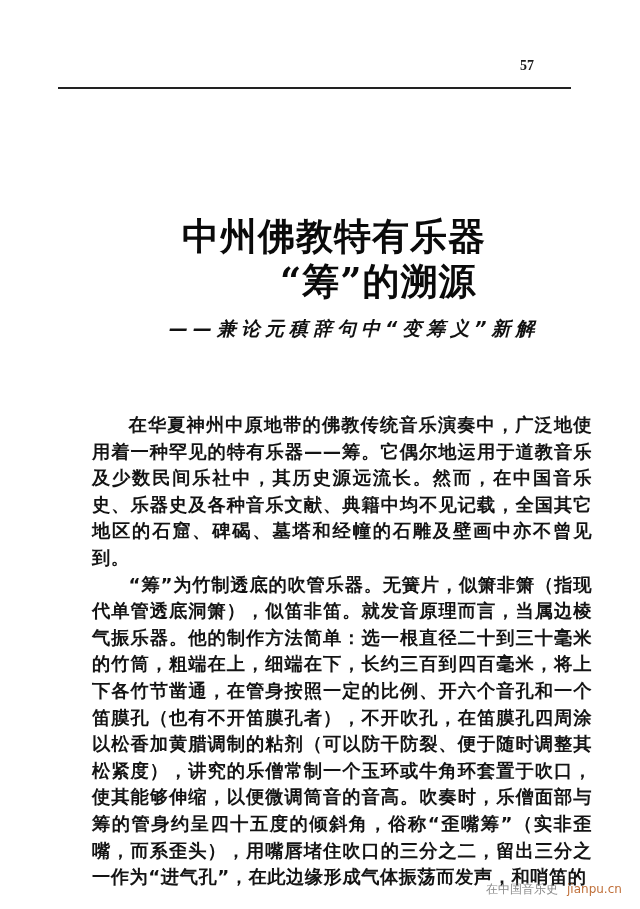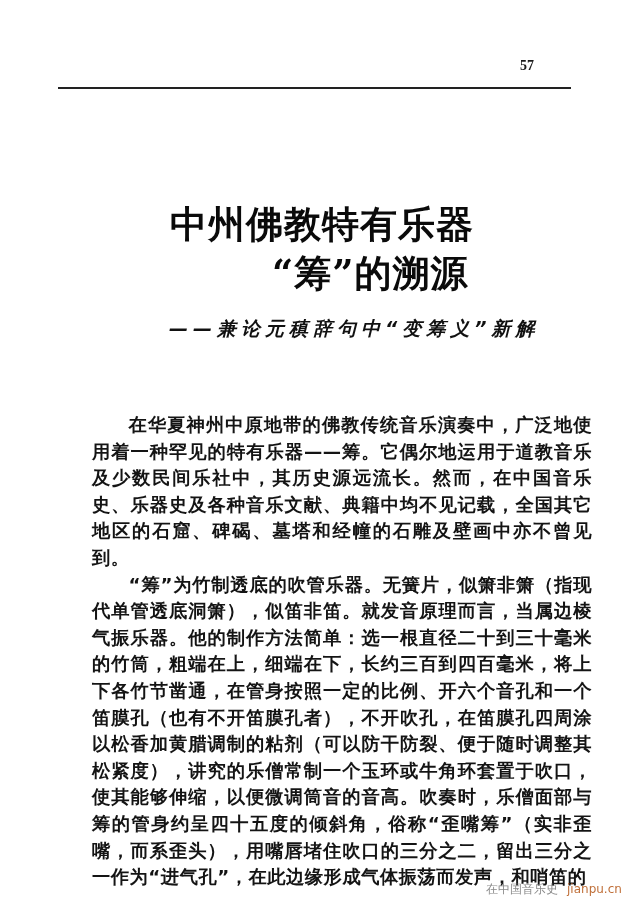--- a/index.html
+++ b/index.html
@@ -101,22 +101,22 @@
   </style>
 </head>
 <body>
 
 <div>
 
   <div class="page-number">57</div>
 
   <div class="header-rule"></div>
 
-  <h1 class="title-line1" style="margin:0;">中州佛教特有乐器</h1>
-  <h1 class="title-line2" style="margin:4px;">“筹”的溯源</h1>
+  <h1 class="title-line1" style="margin:12px;">中州佛教特有乐器</h1>
+  <h1 class="title-line2" style="margin:12px;">“筹”的溯源</h1>
 
   <div class="subtitle">——兼论元稹辞句中“变筹义”新解</div>
 
   <div class="body-text">
     <p class="para">在华夏神州中原地带的佛教传统音乐演奏中，广泛地使用着一种罕见的特有乐器——筹。它偶尔地运用于道教音乐及少数民间乐社中，其历史源远流长。然而，在中国音乐史、乐器史及各种音乐文献、典籍中均不见记载，全国其它地区的石窟、碑碣、墓塔和经幢的石雕及壁画中亦不曾见到。</p>
     <p class="para">“筹”为竹制透底的吹管乐器。无簧片，似箫非箫（指现代单管透底洞箫），似笛非笛。就发音原理而言，当属边棱气振乐器。他的制作方法简单：选一根直径二十到三十毫米的竹筒，粗端在上，细端在下，长约三百到四百毫米，将上下各竹节凿通，在管身按照一定的比例、开六个音孔和一个笛膜孔（也有不开笛膜孔者），不开吹孔，在笛膜孔四周涂以松香加黄腊调制的粘剂（可以防干防裂、便于随时调整其松紧度），讲究的乐僧常制一个玉环或牛角环套置于吹口，使其能够伸缩，以便微调筒音的音高。吹奏时，乐僧面部与筹的管身约呈四十五度的倾斜角，俗称“歪嘴筹”（实非歪嘴，而系歪头），用嘴唇堵住吹口的三分之二，留出三分之一作为“进气孔”，在此边缘形成气体振荡而发声，和哨笛的</p>
   </div>
 
   <div class="watermark">
     <span>在中国音乐史</span><span class="domain">jianpu.cn</span>

